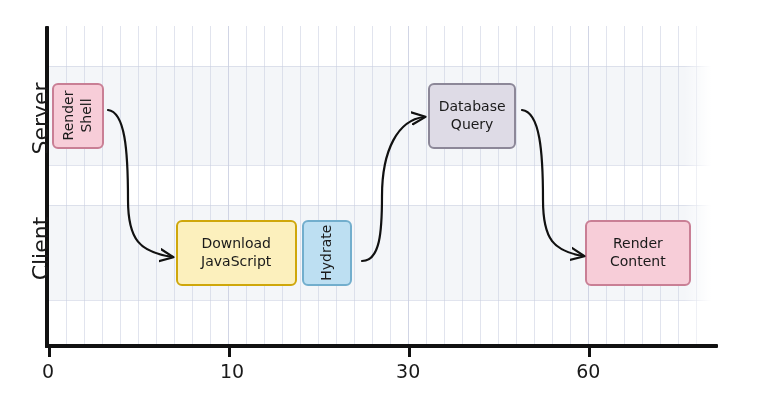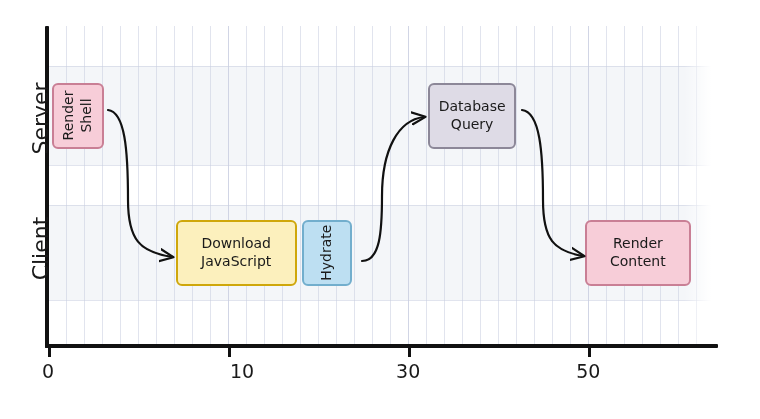--- a/index.html
+++ b/index.html
@@ -121,25 +121,25 @@
       </div>
     <div class="fade"></div>
   </div>
 
   <div class="axis-y"></div>
   <div class="axis-x"></div>
   <div id="xticks">
       <div class="tick" style="left: 48px;"></div>
       <div class="ticklabel" style="left: 48px;">0</div>
       <div class="tick" style="left: 228.108px;"></div>
-      <div class="ticklabel" style="left: 242px;">10</div>
+      <div class="ticklabel" style="left: 232px;">10</div>
       <div class="tick" style="left: 408.215px;"></div>
       <div class="ticklabel" style="left: 408.215px;">30</div>
       <div class="tick" style="left: 588.323px;"></div>
-      <div class="ticklabel" style="left: 588.323px;">50</div>
+      <div class="ticklabel" style="left: 588.323px;">60</div>
     </div>
 
   <div class="lane-label" style="left:-10px;top:106px;width:100px;text-align:center;transform:rotate(-90deg);">Server</div>
   <div class="lane-label" style="left:-10px;top:236px;width:100px;text-align:center;transform:rotate(-90deg);">Client</div>
 
   <div id="tasks">
       <div class="task rot" style="left: 51.6022px; width: 52.2312px; top: 82.5px; height: 66px; background: rgb(247, 205, 216); border: 2px solid rgb(201, 127, 149);">
         <span class="tlabel">Render<br>Shell</span>
       </div>
       <div class="task" style="left: 175.876px; width: 120.672px; top: 219.5px; height: 66px; background: rgb(252, 240, 189); border: 2px solid rgb(207, 167, 11);">

